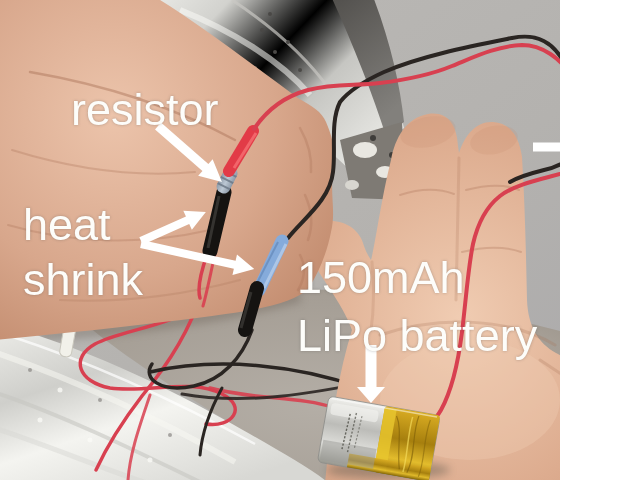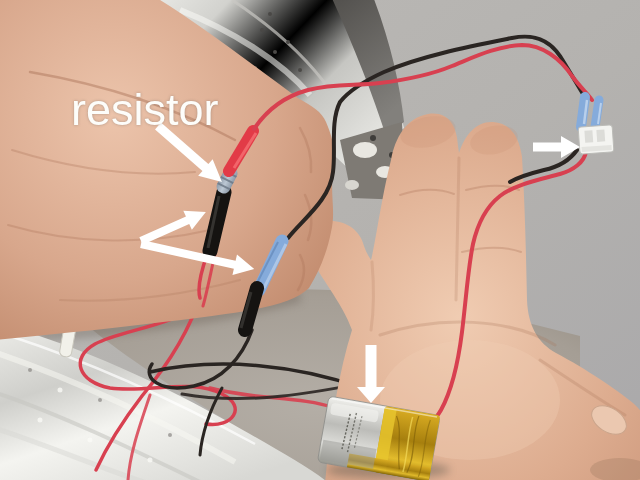--- a/index.html
+++ b/index.html
@@ -1,18 +1,18 @@
 <!DOCTYPE html>
 <html style="--background: #b4b2af; --annotation-text: #fdfdfa; --arrow: #ffffff; --wire-red: #d84050; --wire-dark: #2a2522; --heat-shrink-red: #e23b47; --heat-shrink-black: #151311; --heat-shrink-blue: #85abdb; --resistor-body: #a9b6c3; --connector-white: #f4f4f1; --battery-silver: #c6c6c2; --battery-gold: #c79c1d; --foil-silver: #e6e6e2; --ring-inner: #a59e95; --skin-light: #ecc4ab; --skin-mid: #d2a084;"><head>
 <meta charset="utf-8">
 <style>
   html,body{margin:0;padding:0;}
   .page{
     position:relative;
-    width:640px;height:480px;
+    width:560px;height:480px;
     overflow:hidden;
     background:var(--background,#b3b1ae);
     font-family:"Liberation Sans",sans-serif;
   }
   .page svg{position:absolute;left:0;top:0;}
   .ann{
     position:absolute;
     color:var(--annotation-text,#fdfdfa);
     font-size:45px;
     white-space:nowrap;
@@ -264,14 +264,22 @@
     </g>
     <g transform="translate(371 345) rotate(90)">
       <path class="arrow" d="M0,-5.5 L42,-5.5 L42,-14 L58,0 L42,14 L42,5.5 L0,5.5 Z"></path>
     </g>
   </g>
 </svg>
 
 <div class="ann ann-resistor">
   <span>resistor</span>
 </div>
+<div class="ann ann-heat">
+  <div>heat</div>
+  <div>shrink</div>
+</div>
+<div class="ann ann-battery">
+  <div>150mAh</div>
+  <div>LiPo battery</div>
+</div>
 
 </div>
 
 </body></html>

